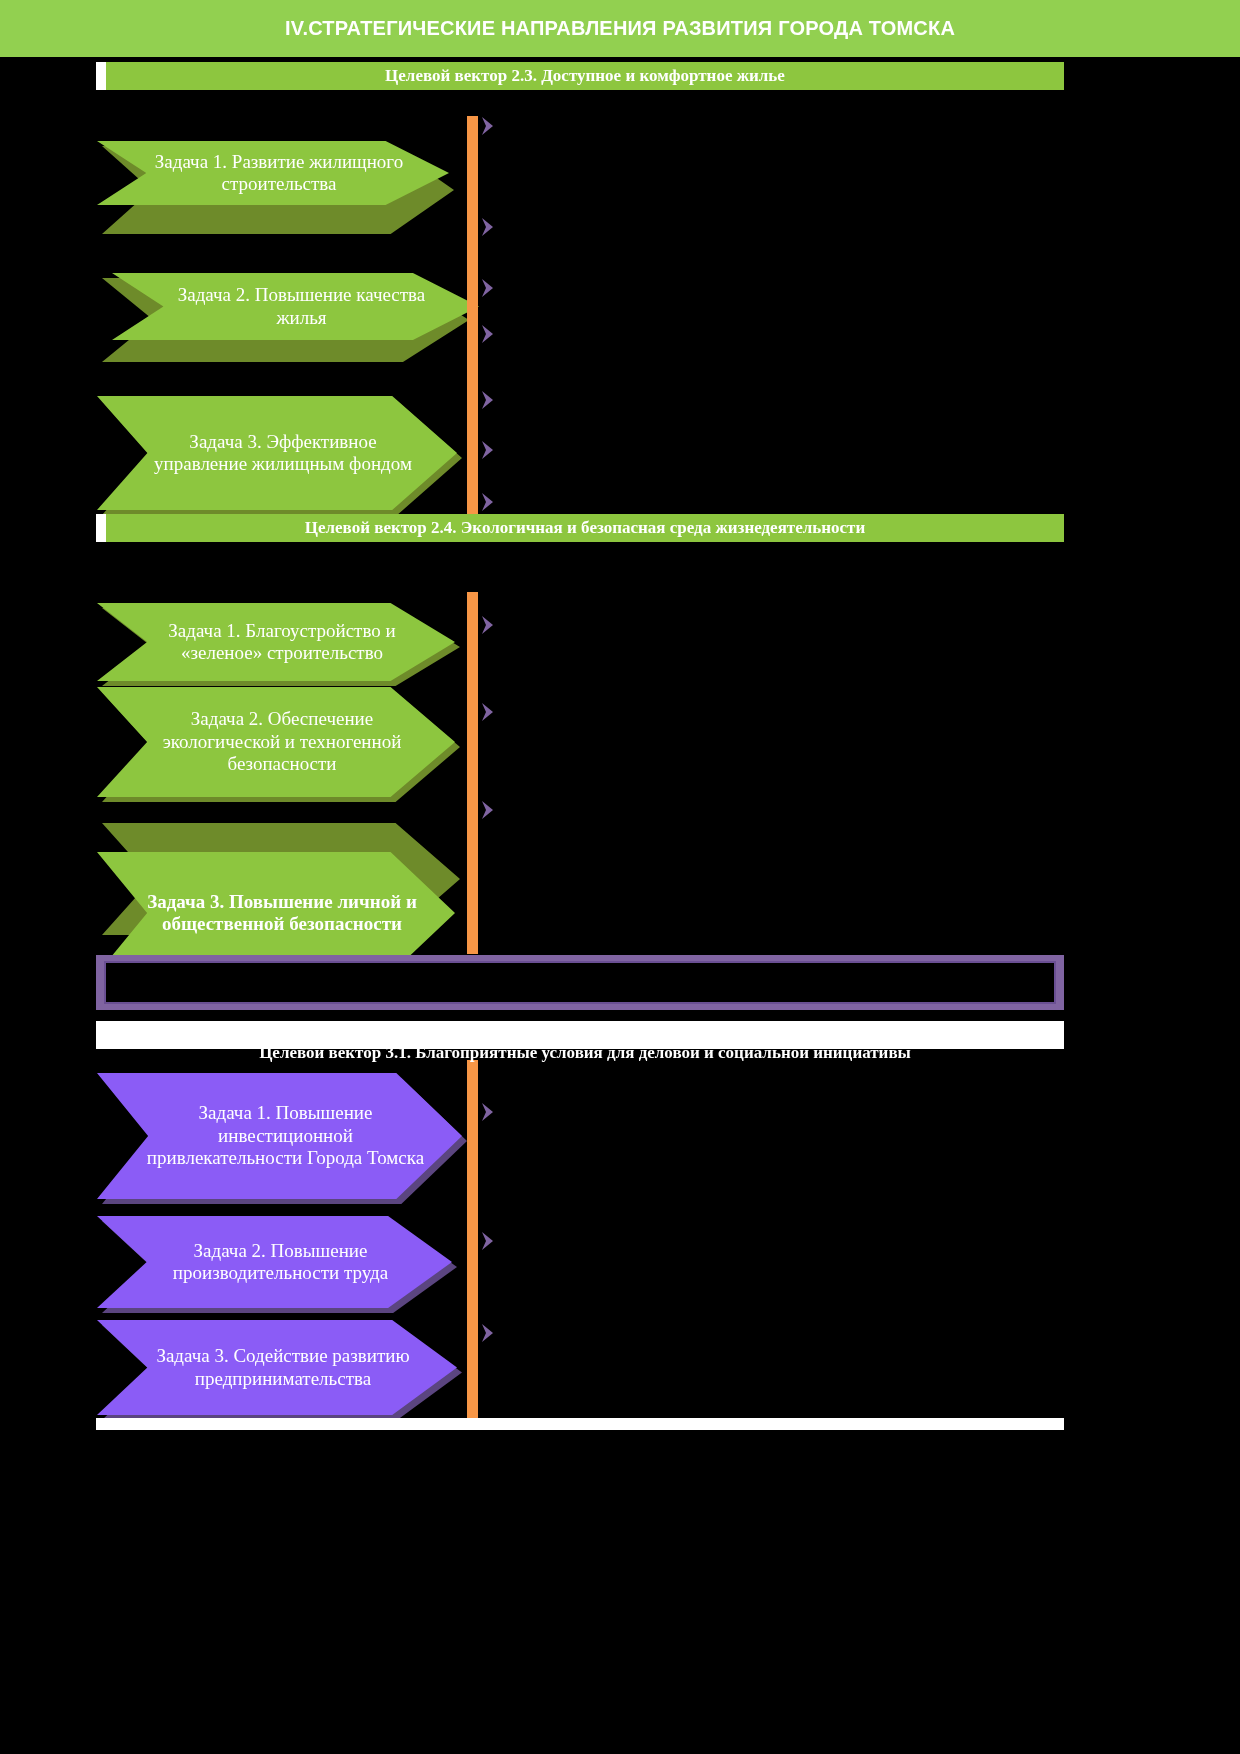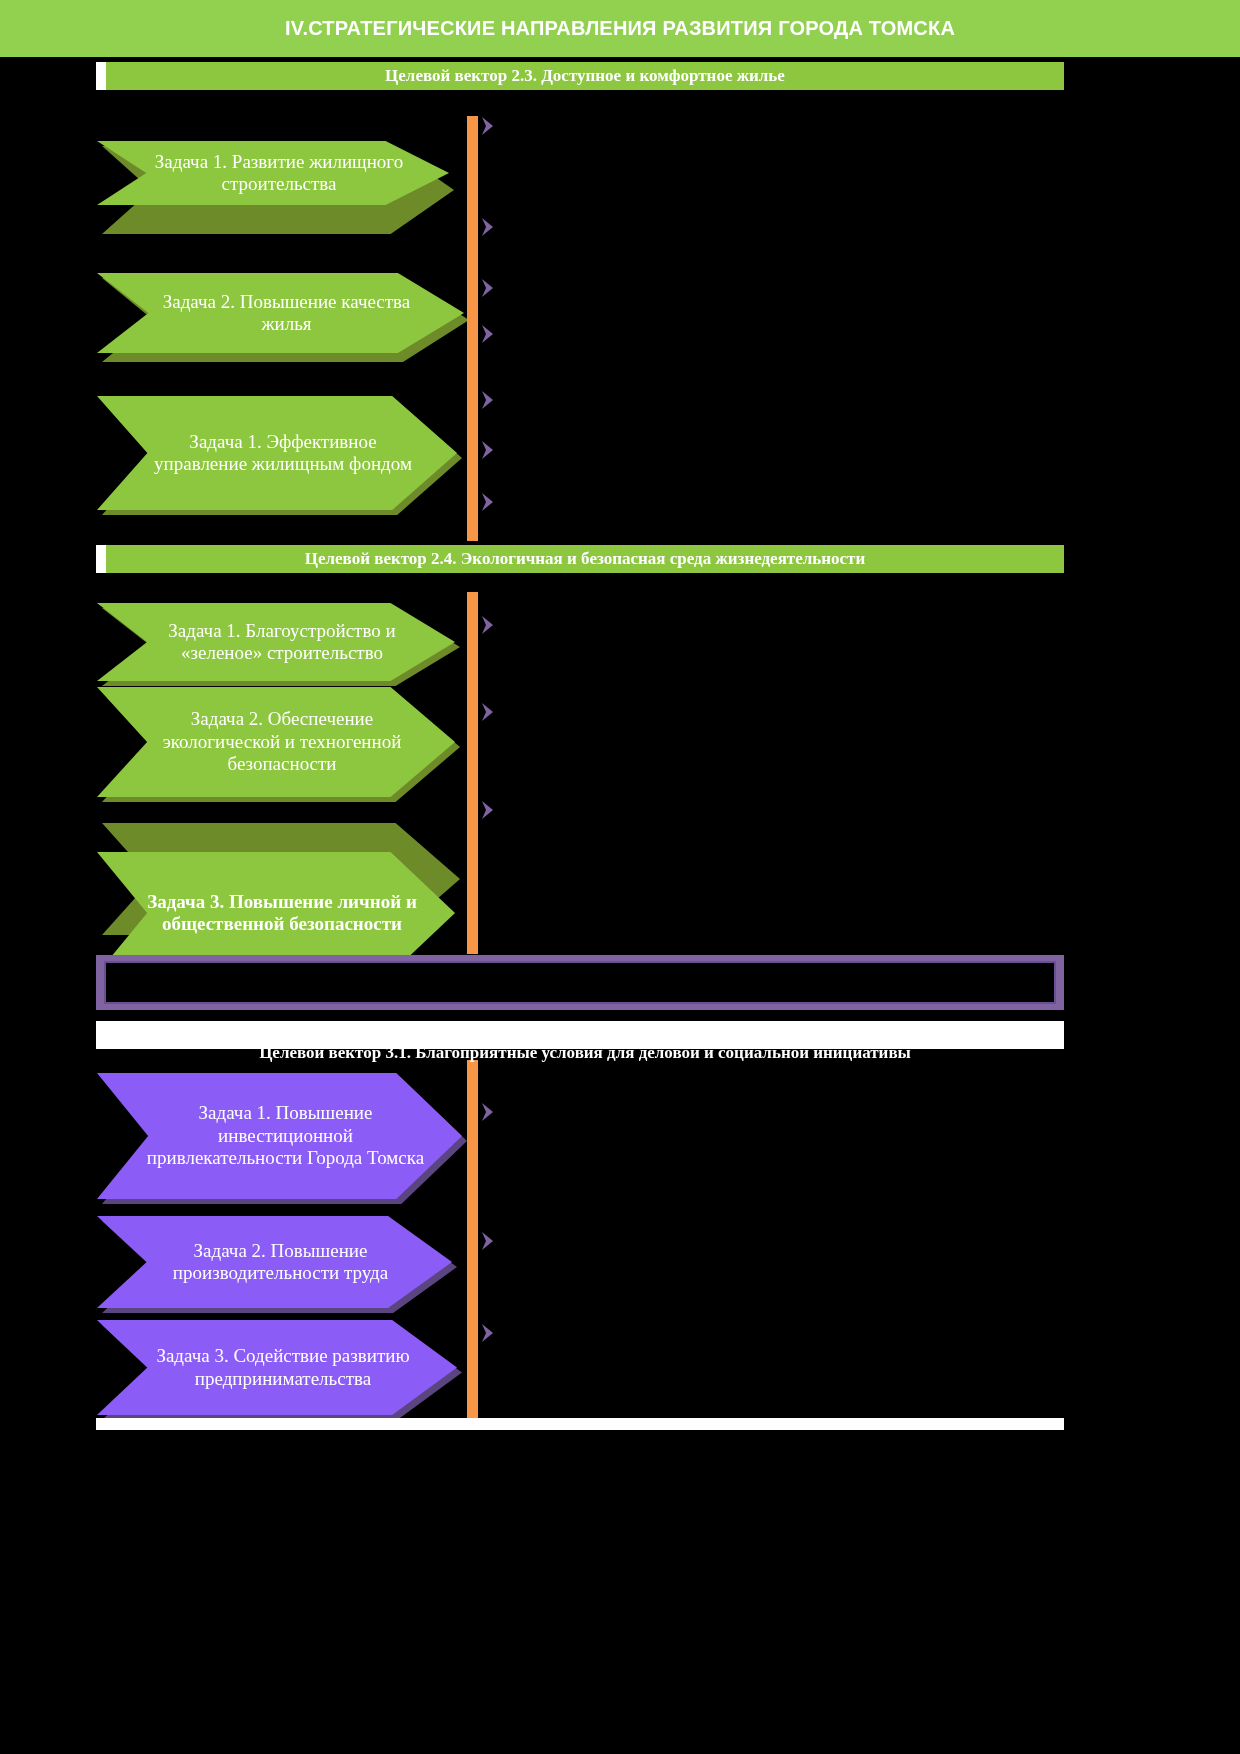--- a/index.html
+++ b/index.html
@@ -174,27 +174,27 @@
       <span class="band-title">Целевой вектор 2.3. Доступное и комфортное жилье</span>
     </div>
   </div>
 
   <div class="task-shadow shadow-green" style="left:102px; top:146px; width:352px; height:88px;"></div>
   <div class="task task-green" style="left:97px; top:141px; width:352px; height:64px;">
     <span>Задача 1. Развитие жилищного строительства</span>
   </div>
 
   <div class="task-shadow shadow-green" style="left:102px; top:278px; width:367px; height:84px;"></div>
-  <div class="task task-green" style="left:97px; top:273px; width:367px; height:80px;">
+  <div class="task task-green" style="left:112px; top:273px; width:367px; height:67px;">
     <span>Задача 2. Повышение качества жилья</span>
   </div>
 
   <div class="task-shadow shadow-green" style="left:102px; top:401px; width:360px; height:114px;"></div>
   <div class="task task-green" style="left:97px; top:396px; width:360px; height:114px;">
-    <span>Задача 1. Эффективное управление жилищным фондом</span>
+    <span>Задача 3. Эффективное управление жилищным фондом</span>
   </div>
 
   <div class="marker" style="top:114px;">
     <svg width="20" height="24" viewBox="0 0 20 24">
         <path d="M4 3 L15 12 L4 21 L8 12 Z" fill="#8064A2"></path>
       </svg>
   </div>
   <div class="marker" style="top:215px;">
     <svg width="20" height="24" viewBox="0 0 20 24">
         <path d="M4 3 L15 12 L4 21 L8 12 Z" fill="#8064A2"></path>
@@ -219,21 +219,21 @@
     <svg width="20" height="24" viewBox="0 0 20 24">
         <path d="M4 3 L15 12 L4 21 L8 12 Z" fill="#8064A2"></path>
       </svg>
   </div>
   <div class="marker" style="top:490px;">
     <svg width="20" height="24" viewBox="0 0 20 24">
         <path d="M4 3 L15 12 L4 21 L8 12 Z" fill="#8064A2"></path>
       </svg>
   </div>
 
-  <div class="band-wrap" style="top:545px;border-radius:7px;">
+  <div class="band-wrap" style="top:514px;border-radius:7px;">
     <div class="band-cap"></div>
     <div class="band band-green">
       <span class="band-title">Целевой вектор 2.4. Экологичная и безопасная среда жизнедеятельности</span>
     </div>
   </div>
 
   <div class="task-shadow shadow-green" style="left:102px; top:608px; width:358px; height:78px;"></div>
   <div class="task task-green" style="left:97px; top:603px; width:358px; height:78px;">
     <span>Задача 1. Благоустройство и «зеленое» строительство</span>
   </div>

